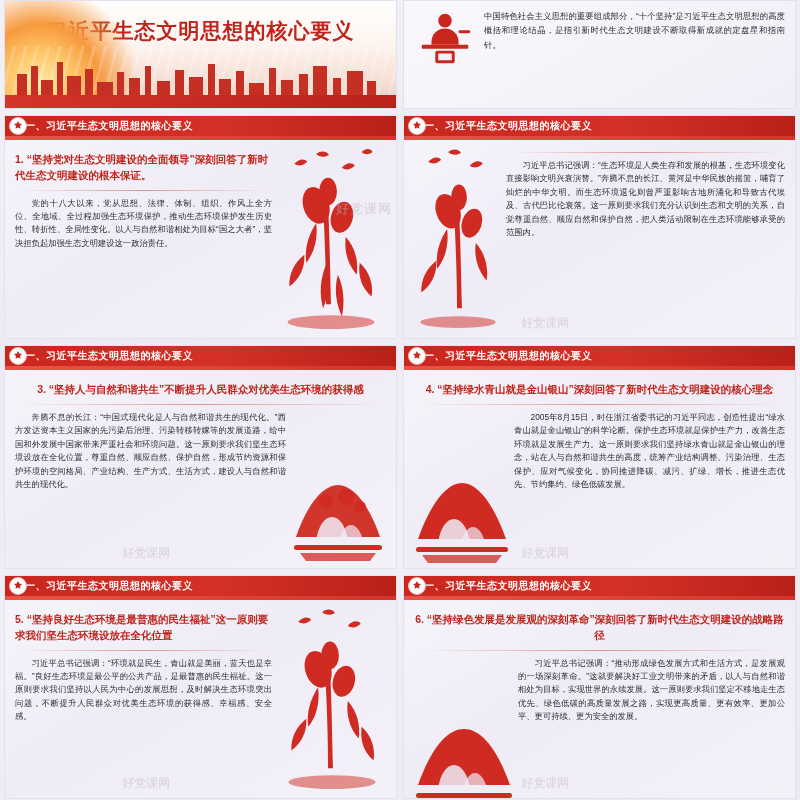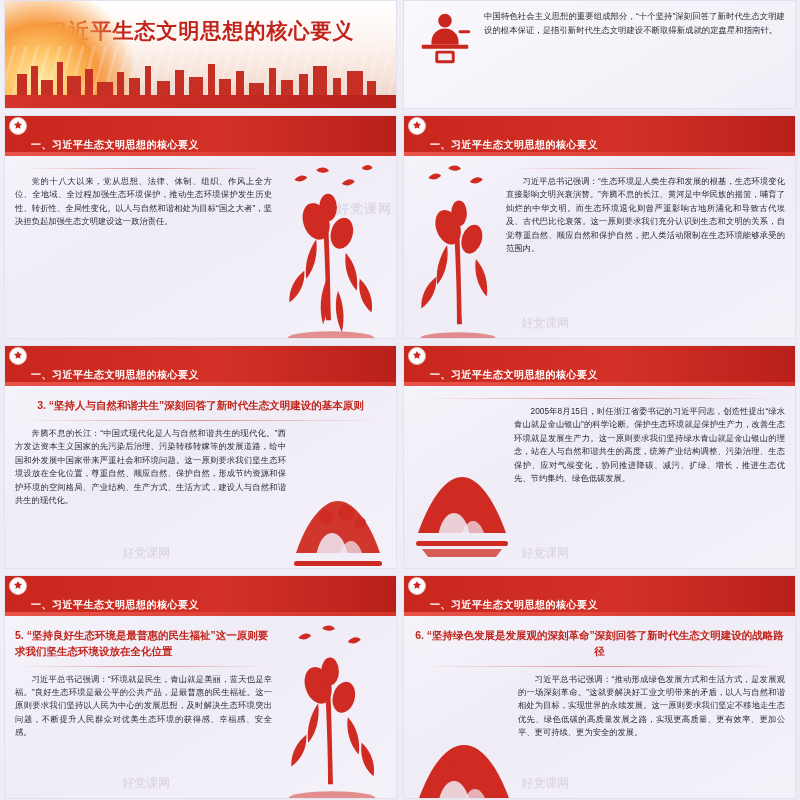--- a/index.html
+++ b/index.html
@@ -86,24 +86,24 @@
     font-weight: bold;
     color: #c0241b;
     text-align: center;
     letter-spacing: 1px;
     text-shadow: 0 1px 0 #fff;
   }
 
   
   .hdr {
     position: relative;
-    height: 36px;
+    height: 20px;
     background: linear-gradient(90deg, #c9261d 0%, #d33127 55%, #b8201a 100%);
-    display: flex; align-items: flex-end;
-    padding-left: 26px;
+    display: flex; align-items: center;
+    padding-left: 20px;
     color: #fff;
     font-size: 10px;
     font-weight: bold;
     letter-spacing: .5px;
   }
   .hdr .badge {
     position: absolute;
     left: 4px; top: 1px;
     width: 18px; height: 18px;
     border-radius: 50%;
@@ -217,37 +217,41 @@
         <div class="icon">
           <svg viewBox="0 0 64 64" aria-hidden="true">
             <circle cx="32" cy="12" r="7" fill="#c9261d"></circle>
             <path d="M18 34c0-8 6-14 14-14s14 6 14 14v3H18z" fill="#c9261d"></path>
             <rect x="8" y="37" width="48" height="4" rx="1" fill="#c9261d"></rect>
             <rect x="22" y="43" width="20" height="13" rx="2" fill="#c9261d"></rect>
             <rect x="25" y="46" width="14" height="7" rx="1" fill="#f3eff7"></rect>
             <rect x="46" y="22" width="12" height="3" rx="1.5" fill="#c9261d"></rect>
           </svg>
         </div>
-        <div class="txt">中国特色社会主义思想的重要组成部分，“十个坚持”深刻回答了新时代生态文明建设的根本保证，是指引新时代生态文明建设不断取得新成就的定盘星和指南针。</div>
-      </div>
-    </div>
-
-    <div class="slide tall">
-      <div class="hdr">
-        <span class="badge">
-          <svg viewBox="0 0 24 24">
-              <path d="M12 2l2.5 5.2 5.5.8-4 3.9 1 5.6L12 15l-5 2.5 1-5.6-4-3.9 5.5-.8z" fill="#c9261d"></path>
-            </svg>
-        </span>
-        <span>一、习近平生态文明思想的核心要义</span>
-      </div>
-      <div class="hdr-strip"></div>
-      <div class="body">
-        <div class="cols">
-          <div class="col-text">
+        <div class="txt">中国特色社会主义思想的重要组成部分，“十个坚持”是习近平生态文明思想的高度概括和理论结晶，是指引新时代生态文明建设不断取得新成就的定盘星和指南针。</div>
+      </div>
+    </div>
+
+    <div class="slide tall">
+      <div class="hdr">
+        <span class="badge">
+          <svg viewBox="0 0 24 24">
+              <path d="M12 2l2.5 5.2 5.5.8-4 3.9 1 5.6L12 15l-5 2.5 1-5.6-4-3.9 5.5-.8z" fill="#c9261d"></path>
+            </svg>
+        </span>
+        <span>一、习近平生态文明思想的核心要义</span>
+      </div>
+      <div class="hdr-strip"></div>
+      <div class="body">
+        <div class="cols">
+          <div class="col-text">
+            <div class="stitle left">
+              <span>1.</span>
+              <span>“坚持党对生态文明建设的全面领导”深刻回答了新时代生态文明建设的根本保证。</span>
+            </div>
             <div class="rule"></div>
             <div class="para">党的十八大以来，党从思想、法律、体制、组织、作风上全方位、全地域、全过程加强生态环境保护，推动生态环境保护发生历史性、转折性、全局性变化。以人与自然和谐相处为目标“国之大者”，坚决担负起加强生态文明建设这一政治责任。</div>
           </div>
           <div class="col-art">
             <div class="art">
               <svg viewBox="0 0 110 190" aria-hidden="true">
                 <g fill="#cf2b22">
                   <path d="M18 18c4-5 10-6 13-2-4 4-9 5-13 2z"></path>
                   <path d="M40 8c5-4 11-3 13 1-5 3-10 2-13-1z"></path>
                   <path d="M66 22c4-5 10-6 13-2-4 4-9 5-13 2z"></path>
@@ -318,21 +322,21 @@
           <svg viewBox="0 0 24 24">
               <path d="M12 2l2.5 5.2 5.5.8-4 3.9 1 5.6L12 15l-5 2.5 1-5.6-4-3.9 5.5-.8z" fill="#c9261d"></path>
             </svg>
         </span>
         <span>一、习近平生态文明思想的核心要义</span>
       </div>
       <div class="hdr-strip"></div>
       <div class="body">
         <div class="stitle">
           <span>3.</span>
-          <span>“坚持人与自然和谐共生”深刻回答了新时代生态文明建设的基本原则</span>
+          <span>“坚持人与自然和谐共生”不断提升人民群众对优美生态环境的获得感</span>
         </div>
         <div class="rule"></div>
         <div class="cols">
           <div class="col-text">
             <div class="para">奔腾不息的长江：“中国式现代化是人与自然和谐共生的现代化。”西方发达资本主义国家的先污染后治理、污染转移转嫁等的发展道路，给中国和外发展中国家带来严重社会和环境问题。这一原则要求我们坚生态环境设放在全化位置，尊重自然、顺应自然、保护自然，形成节约资源和保护环境的空间格局、产业结构、生产方式、生活方式，建设人与自然和谐共生的现代化。</div>
           </div>
           <div class="col-art" style="flex:0 0 96px;">
             <div class="art">
               <svg viewBox="0 0 96 120" aria-hidden="true">
                 <g fill="#cf2b22">
@@ -357,20 +361,24 @@
       <div class="hdr">
         <span class="badge">
           <svg viewBox="0 0 24 24">
               <path d="M12 2l2.5 5.2 5.5.8-4 3.9 1 5.6L12 15l-5 2.5 1-5.6-4-3.9 5.5-.8z" fill="#c9261d"></path>
             </svg>
         </span>
         <span>一、习近平生态文明思想的核心要义</span>
       </div>
       <div class="hdr-strip"></div>
       <div class="body">
+        <div class="stitle">
+          <span>4.</span>
+          <span>“坚持绿水青山就是金山银山”深刻回答了新时代生态文明建设的核心理念</span>
+        </div>
         <div class="rule"></div>
         <div class="cols">
           <div class="col-art" style="flex:0 0 96px;">
             <div class="art">
               <svg viewBox="0 0 96 120" aria-hidden="true">
                 <g fill="#cf2b22">
                   <path d="M4 94c12-34 28-56 44-56s32 22 44 56z"></path>
                   <circle cx="34" cy="54" r="7"></circle>
                   <circle cx="54" cy="50" r="8"></circle>
                   <circle cx="68" cy="60" r="6"></circle>

